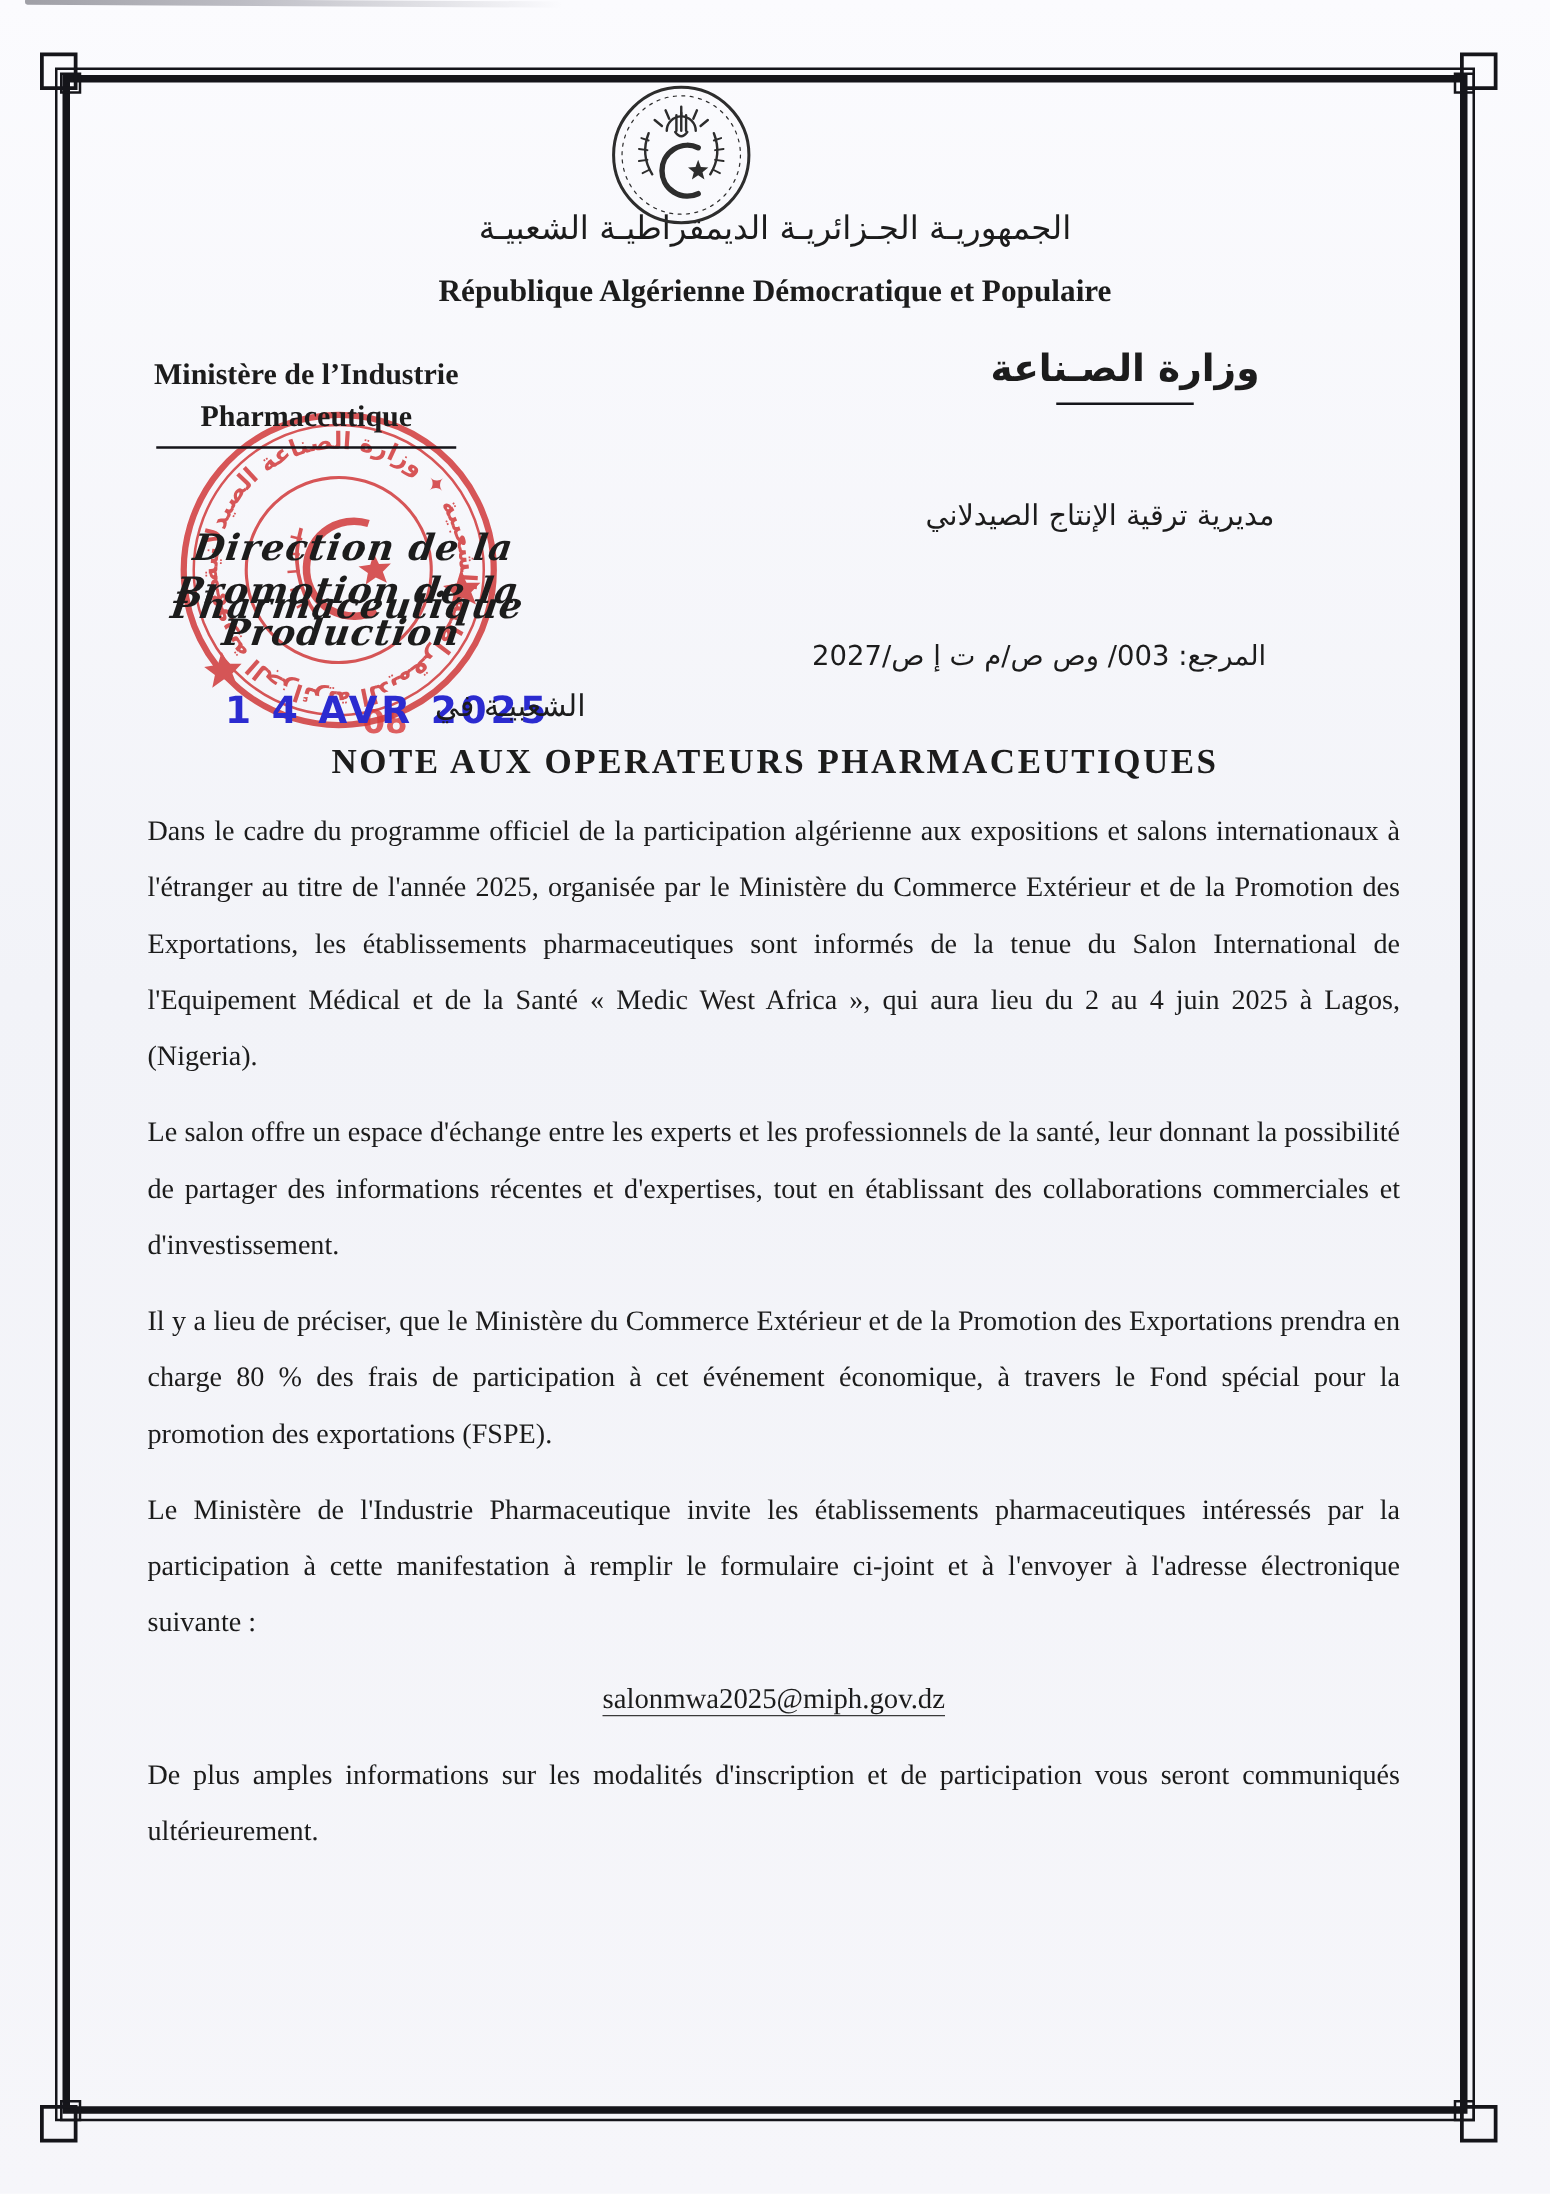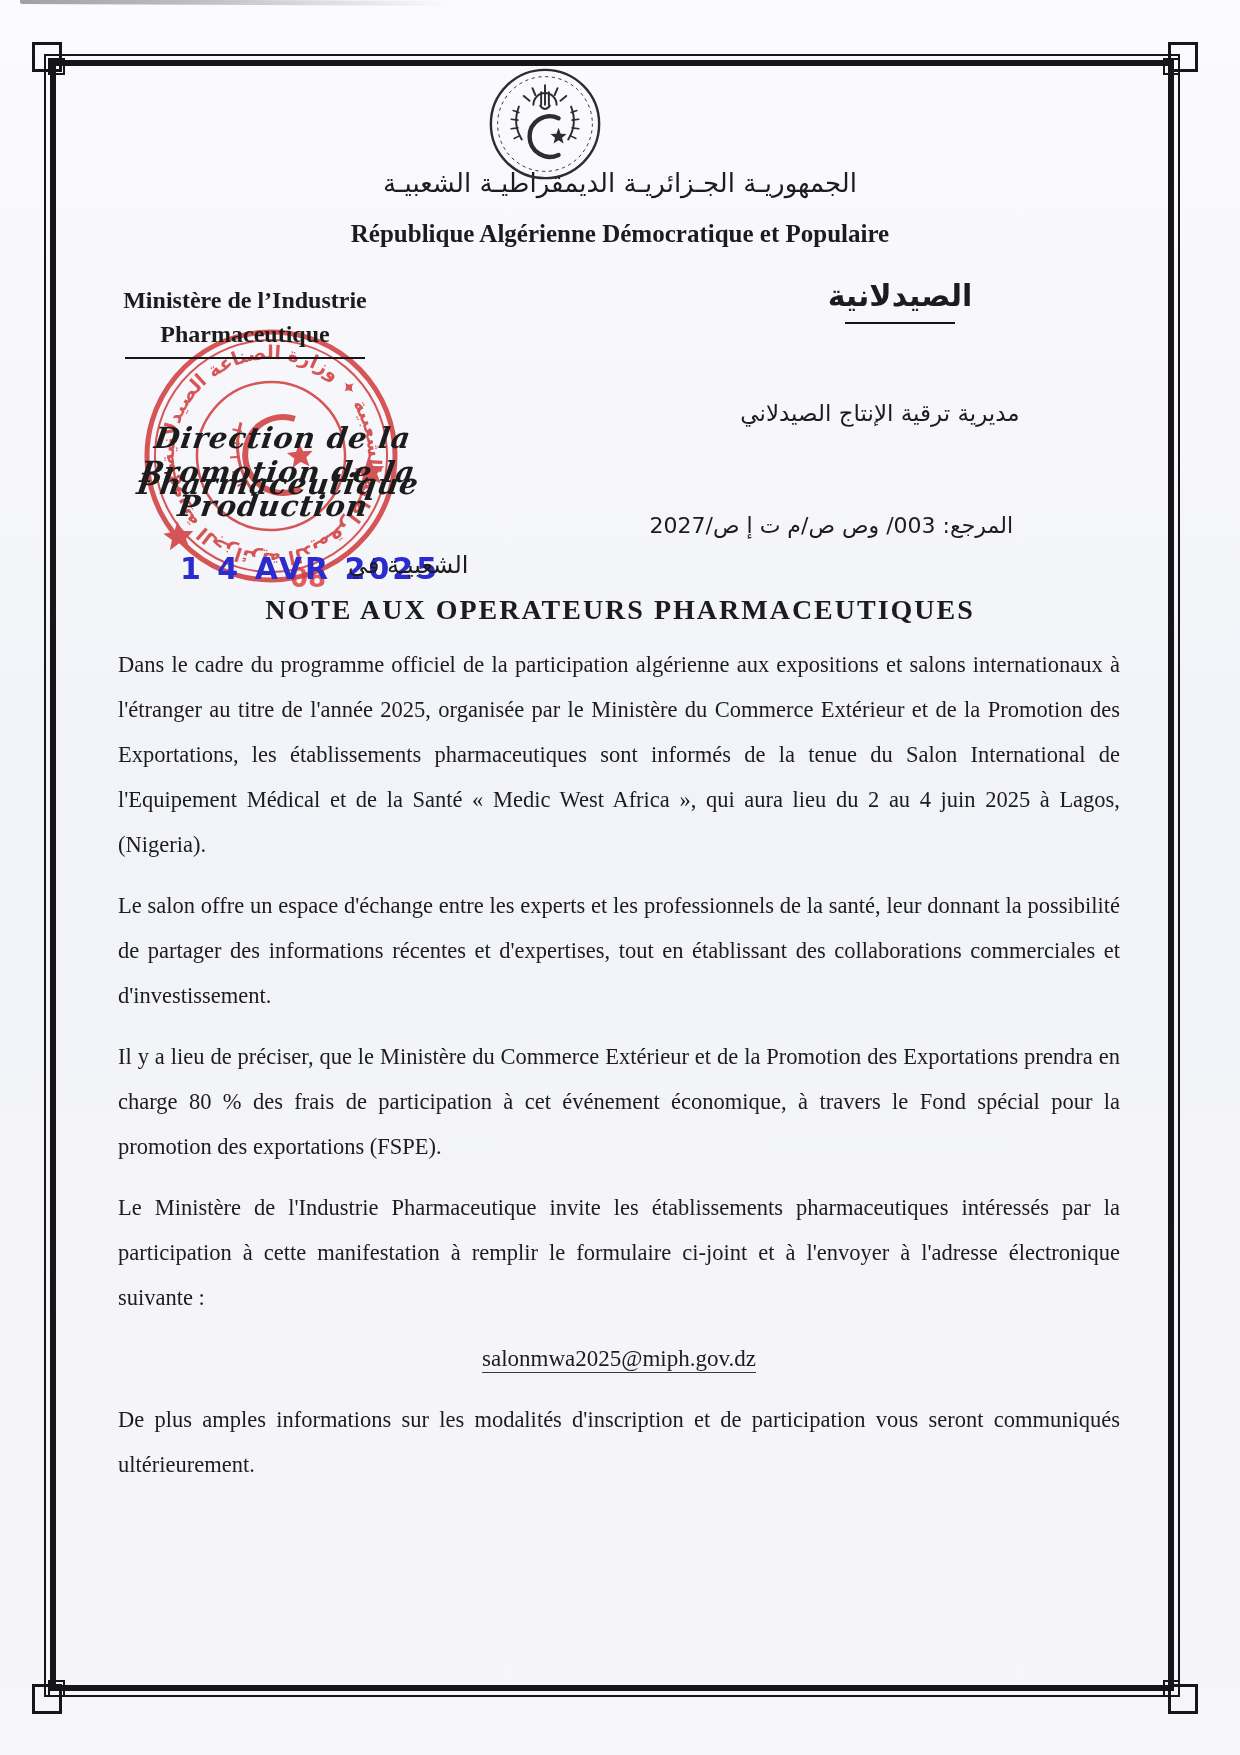--- a/index.html
+++ b/index.html
@@ -96,21 +96,21 @@
 <div class="abs center-line republic-ar ar">الجمهوريـة الجـزائريـة الديمقراطيـة الشعبيـة</div>
 <div class="abs center-line republic-fr">République Algérienne Démocratique et Populaire</div>
 
 <div class="abs ministry-left">
   <div>Ministère de l’Industrie</div>
   <div>Pharmaceutique</div>
   <div class="rule" style="width:240px;"></div>
 </div>
 
 <div class="abs ministry-right ar">
-  <div>الصيدلانية</div>
+  <div>وزارة الصـناعة</div>
   <div class="rule" style="width:110px;"></div>
 </div>
 
 <div class="abs directorate-ar ar">مديرية ترقية الإنتاج الصيدلاني</div>
 
 <div class="abs script-line script1">Direction de la Promotion de la Production</div>
 <div class="abs script-line script2">Pharmaceutique</div>
 
 <svg class="stamp abs" viewBox="0 0 262 262">
   <defs>

